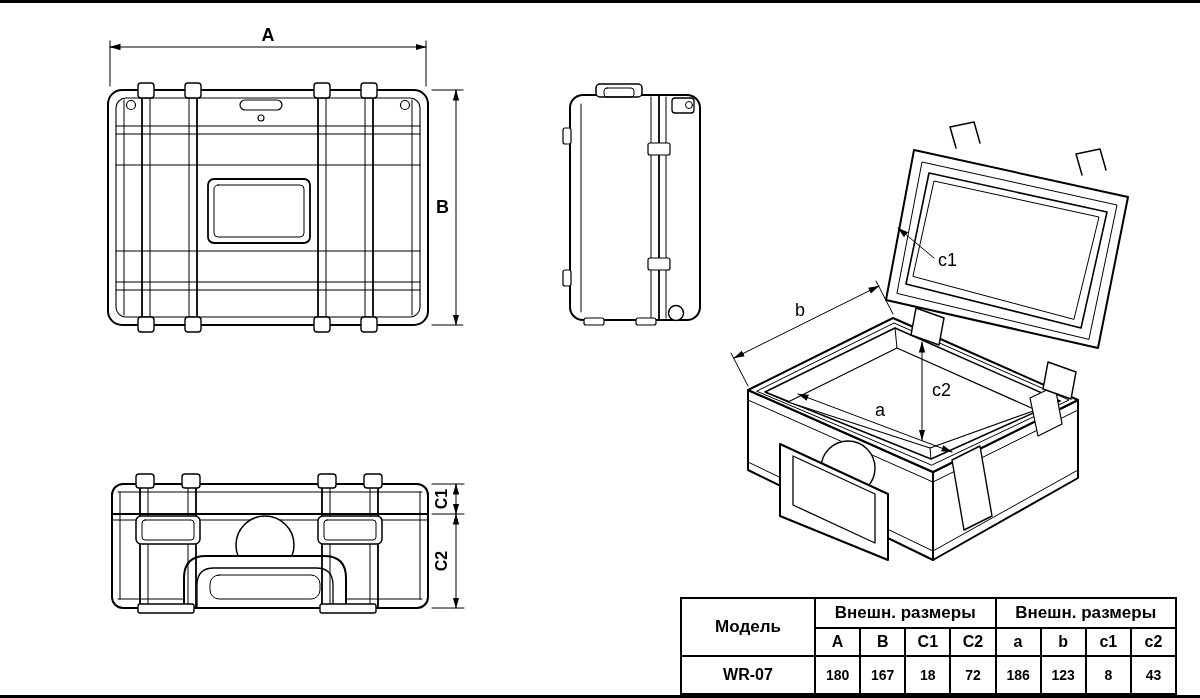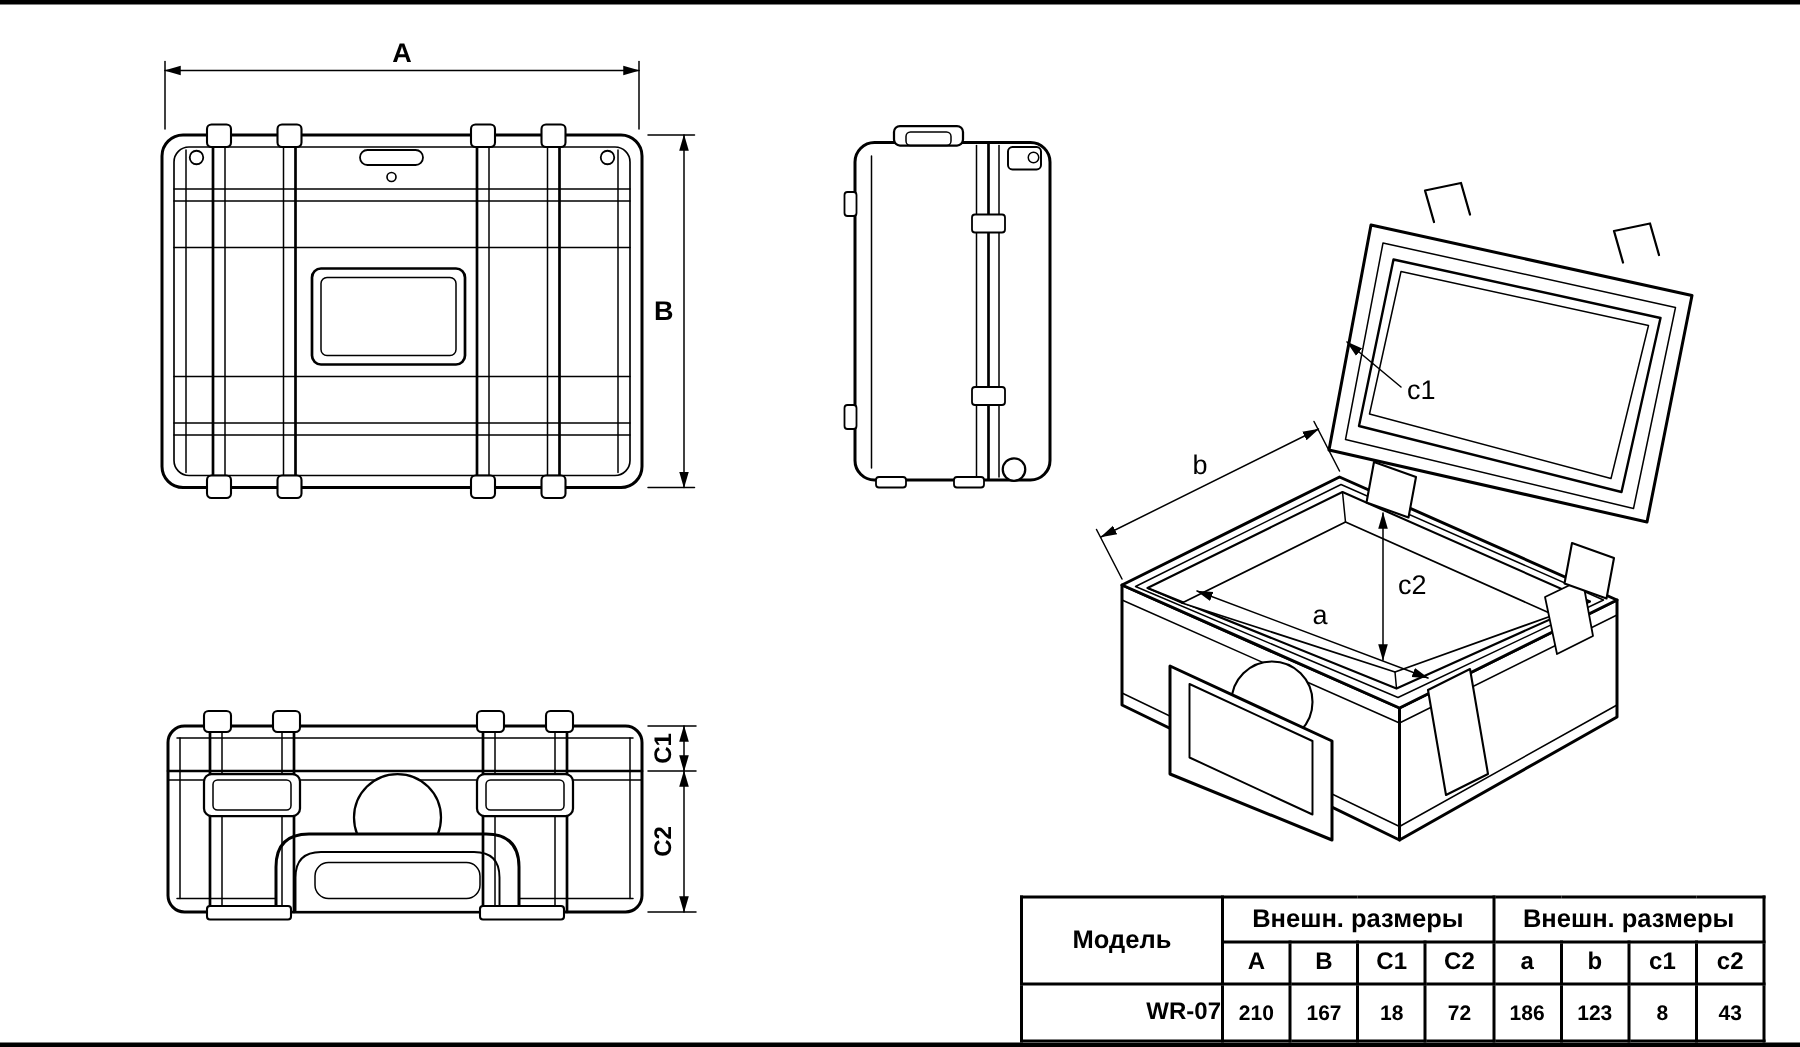--- a/index.html
+++ b/index.html
@@ -23,21 +23,21 @@
     border-collapse:collapse; table-layout:fixed; background:#fff;
   }
   #spec-table td {
     border:2px solid #000; text-align:center; vertical-align:middle;
     font-weight:bold; color:#000; padding:0;
   }
   #spec-table .r1 td { height:30px; font-size:17px; }
   #spec-table .r2 td { height:28px; font-size:16px; }
   #spec-table .r3 td { height:38px; font-size:14px; }
   #spec-table td.model-h { font-size:17px; }
-  #spec-table td.model-v { font-size:16px;text-align:right; }
+  #spec-table td.model-v { font-size:16px; }
 </style>
 </head>
 <body>
 
 <div class="frame"></div>
 
 <svg width="1200" height="698" viewBox="0 0 1200 698">
   <defs>
     <marker id="arr" markerWidth="12" markerHeight="10" refX="10.5" refY="5" orient="auto-start-reverse" markerUnits="userSpaceOnUse">
       <path d="M11,5 L0,1.8 L0,8.2 Z" fill="#000"></path>
@@ -250,21 +250,21 @@
     <td>B</td>
     <td>C1</td>
     <td>C2</td>
     <td>a</td>
     <td>b</td>
     <td>c1</td>
     <td>c2</td>
   </tr>
   <tr class="r3">
     <td class="model-v">WR-07</td>
-    <td>210</td>
+    <td>180</td>
     <td>167</td>
     <td>18</td>
     <td>72</td>
     <td>186</td>
     <td>123</td>
     <td>8</td>
     <td>43</td>
   </tr>
 </tbody>
   </table>

